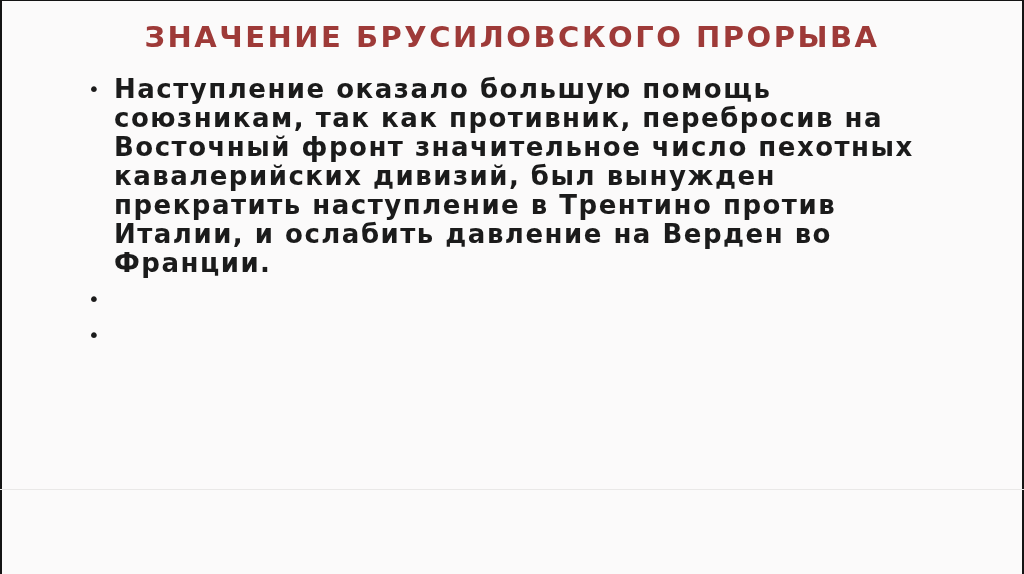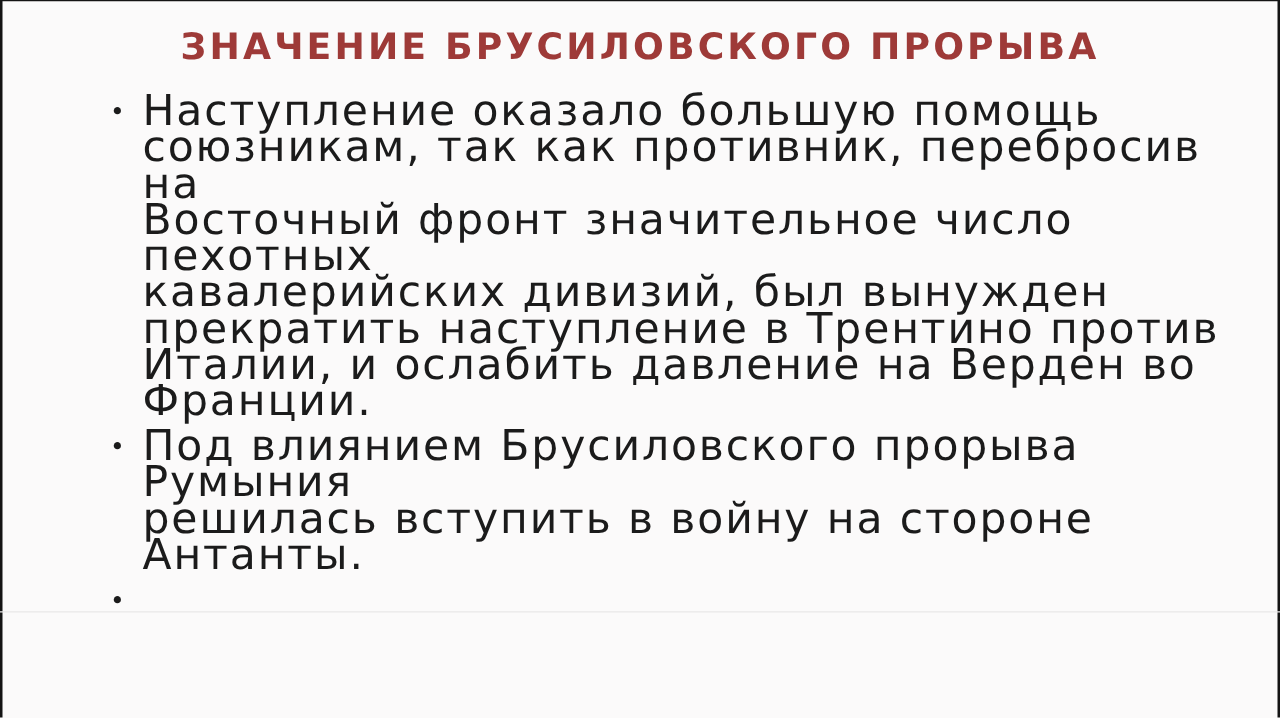--- a/index.html
+++ b/index.html
@@ -53,22 +53,22 @@
     width: 26px;
     flex: 0 0 26px;
     color: #1b1b1b;
     font-size: 20px;
     line-height: 29px;
     text-align: left;
   }
   .bullet-text {
     white-space: pre-line;
     color: #1b1b1b;
-    font-size: 34px;
-    font-weight: normal;
+    font-size: 26px;
+    font-weight: bold;
     line-height: 29px;
     letter-spacing: 1.5px;
   }
 </style>
 </head>
 <body>
 
 <div class="slide">
 
   <div class="edge edge-top"></div>
@@ -84,21 +84,19 @@
       <span class="bullet-text">Наступление оказало большую помощь
 союзникам, так как противник, перебросив на
 Восточный фронт значительное число пехотных
 кавалерийских дивизий, был вынужден
 прекратить наступление в Трентино против
 Италии, и ослабить давление на Верден во
 Франции.</span>
     </li>
     <li class="bullet-item">
       <span class="bullet-marker">•</span>
-      <span class="bullet-text">Под влиянием Брусиловского прорыва Румыния
-решилась вступить в войну на стороне Антанты.</span>
     </li>
     <li class="bullet-item">
       <span class="bullet-marker">•</span>
     </li>
   </ul>
 
 </div>
 
 </body></html>

